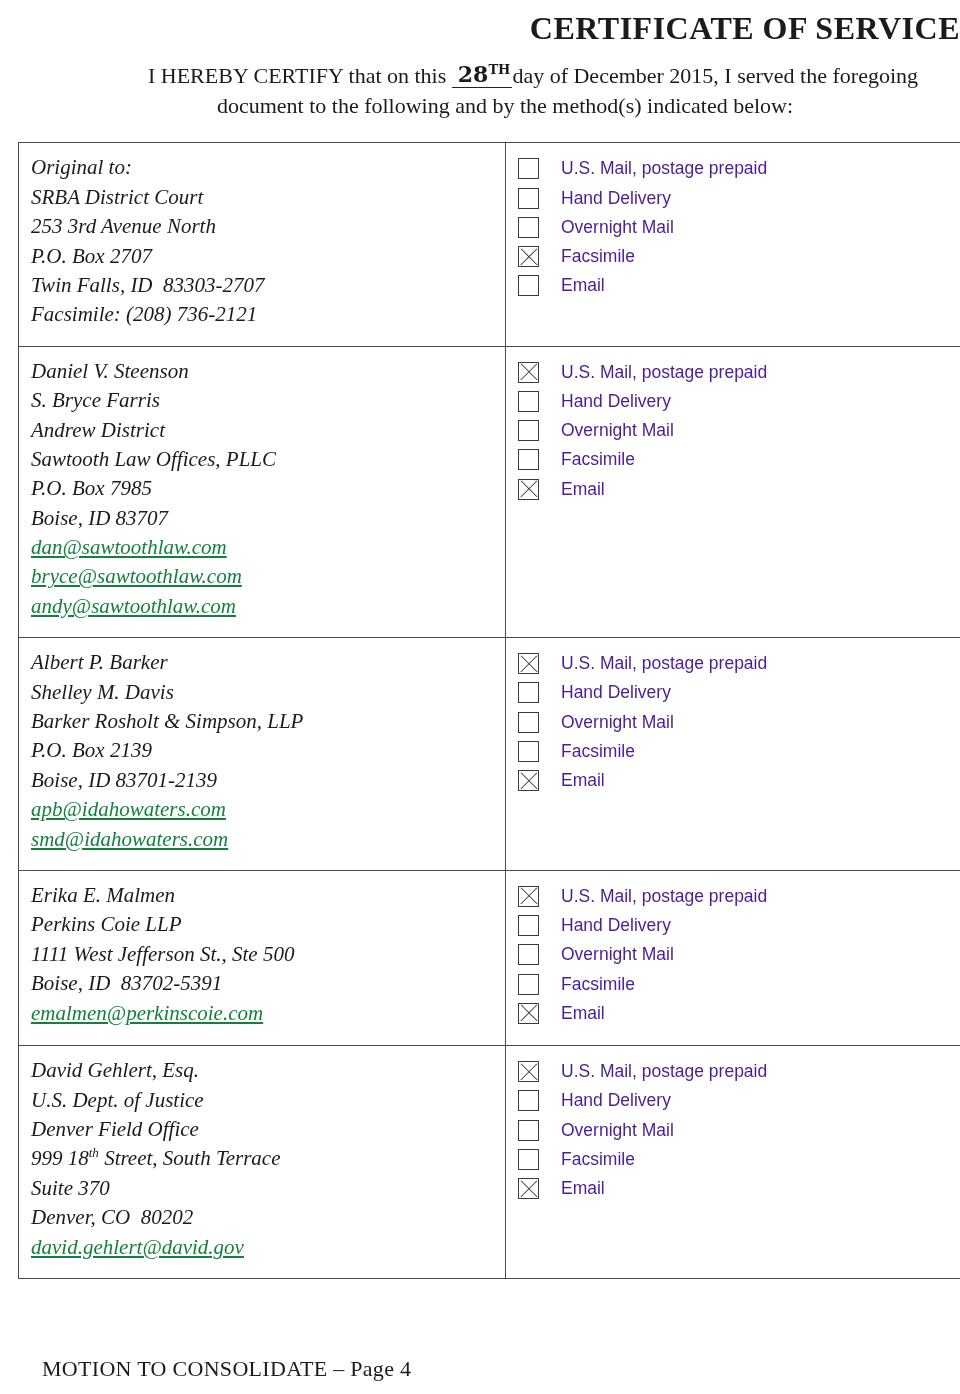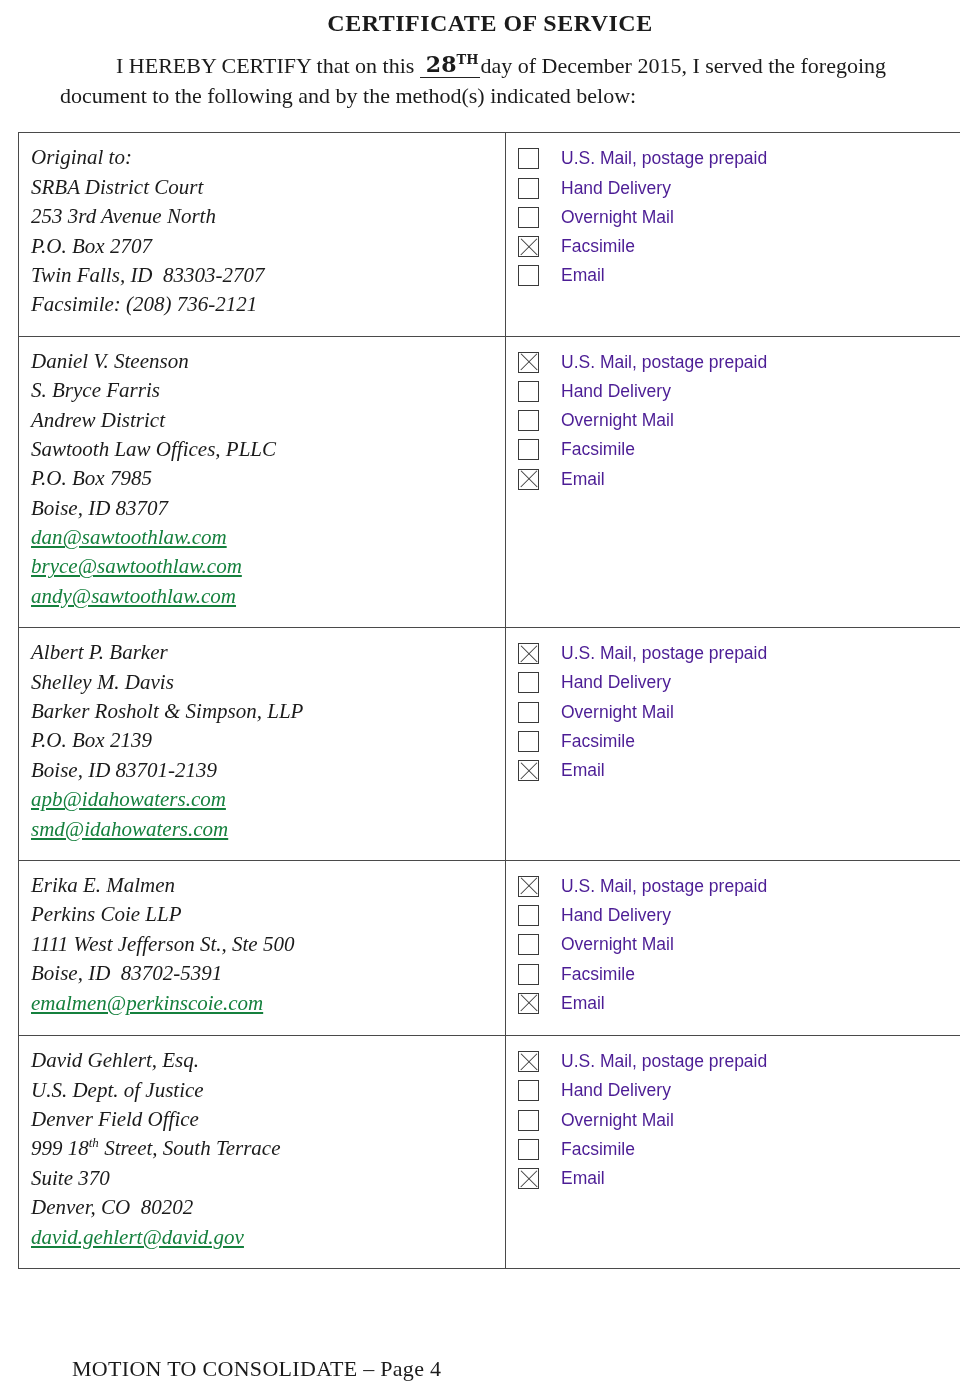--- a/index.html
+++ b/index.html
@@ -16,32 +16,33 @@
     overflow: hidden;
   }
   .page {
     position: relative;
     width: 960px;
     height: 1394px;
     box-sizing: border-box;
     padding: 0;
   }
   .doc-title {
-    text-align: center;
-    font-size: 24px;
+    text-align: right;
+    font-size: 32px;
     font-weight: bold;
     letter-spacing: 0.5px;
     margin: 10px 0 0 0;
     padding-left: 20px;
   }
   .cert-body {
     font-size: 22px;
     line-height: 1.35;
     margin: 14px 0 5px 0;
     padding: 0 10px 0 60px;
+    text-align: center;
   }
   .cert-body .indent {
     display: inline-block;
     width: 56px;
   }
   .handwritten {
     font-family: "DejaVu Serif", serif;
     font-weight: bold;
     font-size: 22px;
     border-bottom: 1.5px solid #222;
@@ -125,21 +126,21 @@
     transform: translate(-50%, -50%) rotate(-45deg);
   }
   .method-label {
     font-family: "Liberation Sans", sans-serif;
     font-size: 17.5px;
     line-height: 1.5;
     color: #4c1d95;
   }
   .footer {
     position: absolute;
-    left: 72px;
+    left: 42px;
     bottom: 22px;
     font-size: 22px;
     letter-spacing: 0.3px;
   }
 </style>
 </head>
 <body>
 
 <div class="page">
 

